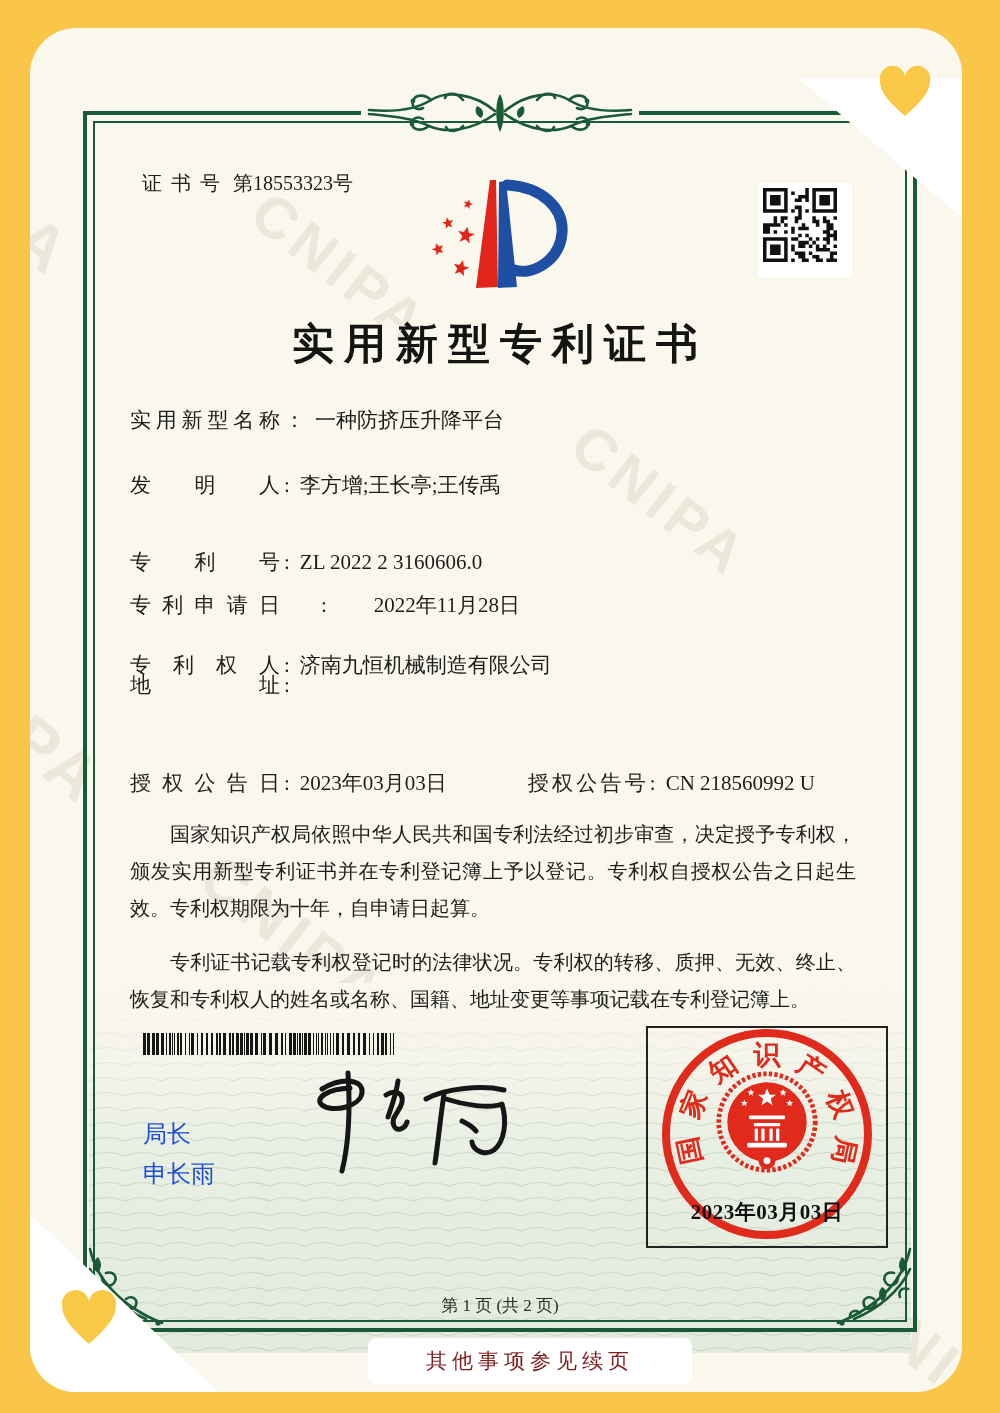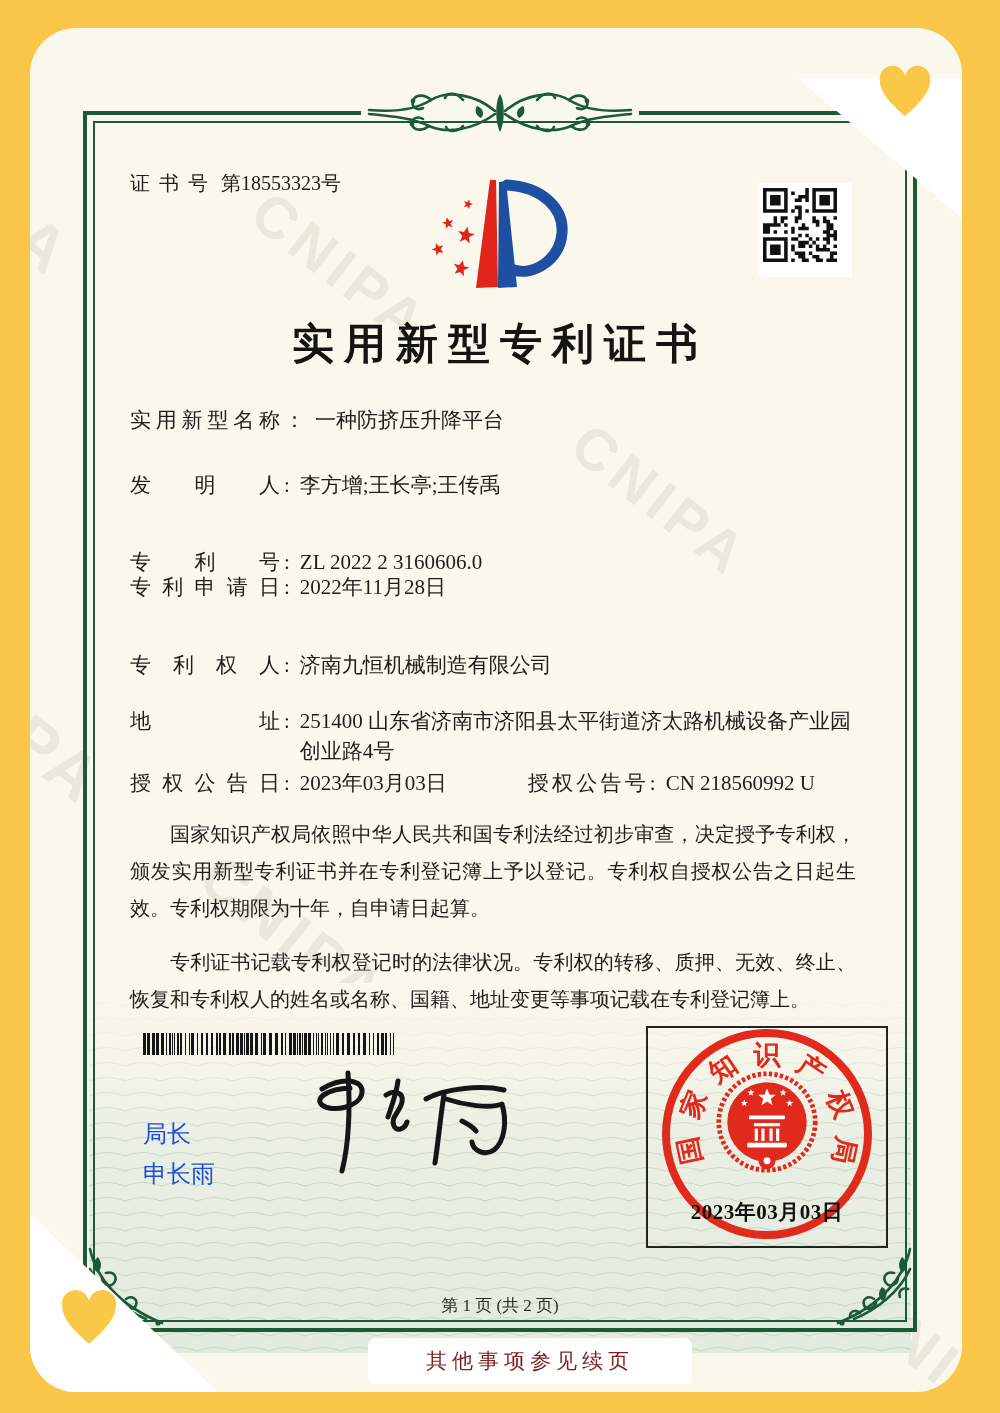--- a/index.html
+++ b/index.html
@@ -24,21 +24,21 @@
     position:absolute;left:53px;top:83px;width:834px;height:1221px;
     border:4px solid #1B5A36;box-sizing:border-box;
   }
   .gborder .inner{
     position:absolute;left:6px;top:6px;right:6px;bottom:6px;
     border:2px solid #1B5A36;
   }
   .topornament{position:absolute;left:325px;top:58px;width:290px;height:64px;}
   .cornerdeco{position:absolute;width:88px;height:92px;}
   .cert-no{position:absolute;left:100px;top:142px;font-size:20px;}
-  .cert-no .cl{letter-spacing:9px;margin-right:4px;}
+  .cert-no .cl{letter-spacing:9px;margin-right:4px;margin-left:12px;}
   .qr{position:absolute;left:728px;top:155px;width:84px;height:84px;background:#fff;padding:5px;}
   .logo{position:absolute;left:400px;top:147px;width:180px;height:125px;}
   .title{
     position:absolute;left:53px;top:288px;width:834px;text-align:center;
     font-size:42px;font-weight:700;letter-spacing:10px;color:#141412;
   }
   .row{position:absolute;left:100px;display:flex;align-items:flex-start;font-size:21px;line-height:30px;}
   .lbl{display:inline-block;width:150px;text-align:justify;text-align-last:justify;-moz-text-align-last:justify;}
   .colon{margin:0 10px 0 4px;}
   .val{white-space:pre-wrap;}
@@ -223,34 +223,33 @@
   <div class="row" style="top:442px;">
     <span class="lbl">发明人</span>
     <span class="colon">:</span>
     <span class="val">李方增;王长亭;王传禹</span>
   </div>
   <div class="row" style="top:519px;">
     <span class="lbl">专利号</span>
     <span class="colon">:</span>
     <span class="val">ZL 2022 2 3160606.0</span>
   </div>
-  <div class="row" style="top:544px;">
+  <div class="row" style="top:562px;gap:37px;">
     <span class="lbl">专利申请日</span>
     <span class="colon">:</span>
     <span class="val">2022年11月28日</span>
   </div>
   <div class="row" style="top:622px;">
     <span class="lbl">专利权人</span>
     <span class="colon">:</span>
     <span class="val">济南九恒机械制造有限公司</span>
   </div>
-  <div class="row" style="top:678px;">
+  <div class="row" style="top:642px;">
     <span class="lbl">地址</span>
     <span class="colon">:</span>
-    <span class="val val-wrap">251400 山东省济南市济阳县太平街道济太路机械设备产业园创业路4号</span>
   </div>
   <div class="row" style="top:740px;">
     <span class="lbl">授权公告日</span>
     <span class="colon">:</span>
     <span class="val val-fix">2023年03月03日</span>
     <span class="lbl2">授权公告号</span>
     <span class="colon">:</span>
     <span class="val">CN 218560992 U</span>
   </div>
 

